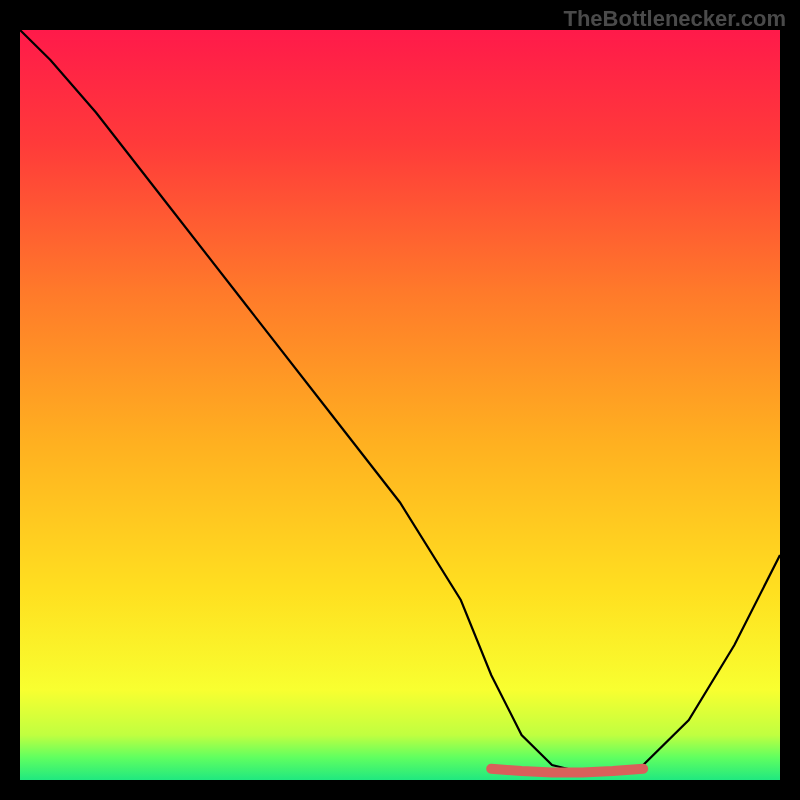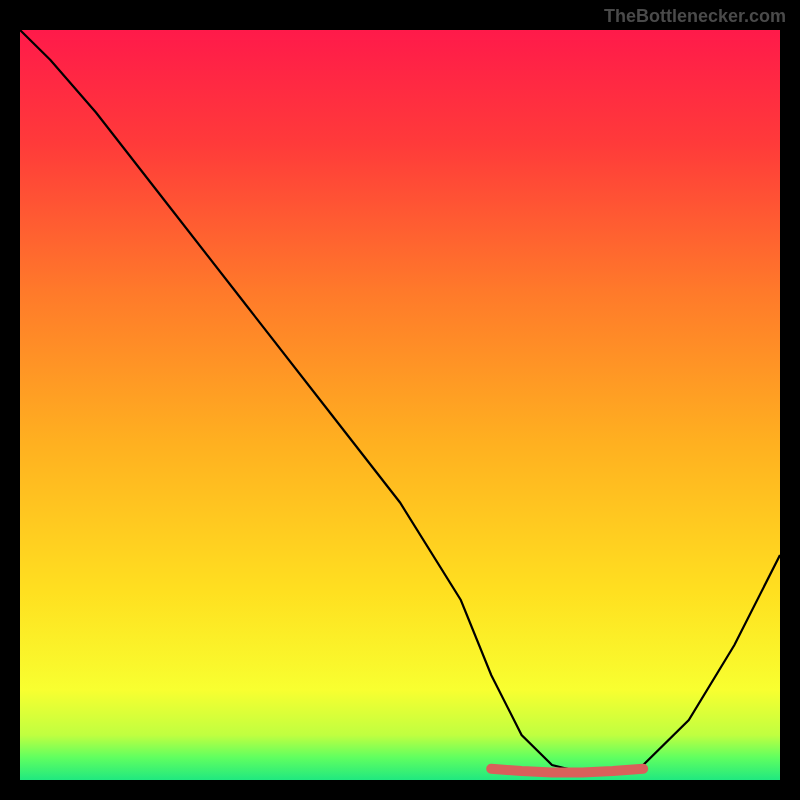--- a/index.html
+++ b/index.html
@@ -9,21 +9,21 @@
     background: #000;
     position: relative;
     font-family: Arial, sans-serif;
     overflow: hidden;
   }
   .watermark {
     position: absolute;
     top: 6px;
     right: 14px;
     color: #4a4a4a;
-    font-size: 18px;
+    font-size: 22px;
     font-weight: bold;
     z-index: 10;
   }
   .plot-frame {
     position: absolute;
     left: 20px;
     top: 30px;
     width: 760px;
     height: 750px;
     background: #000;

